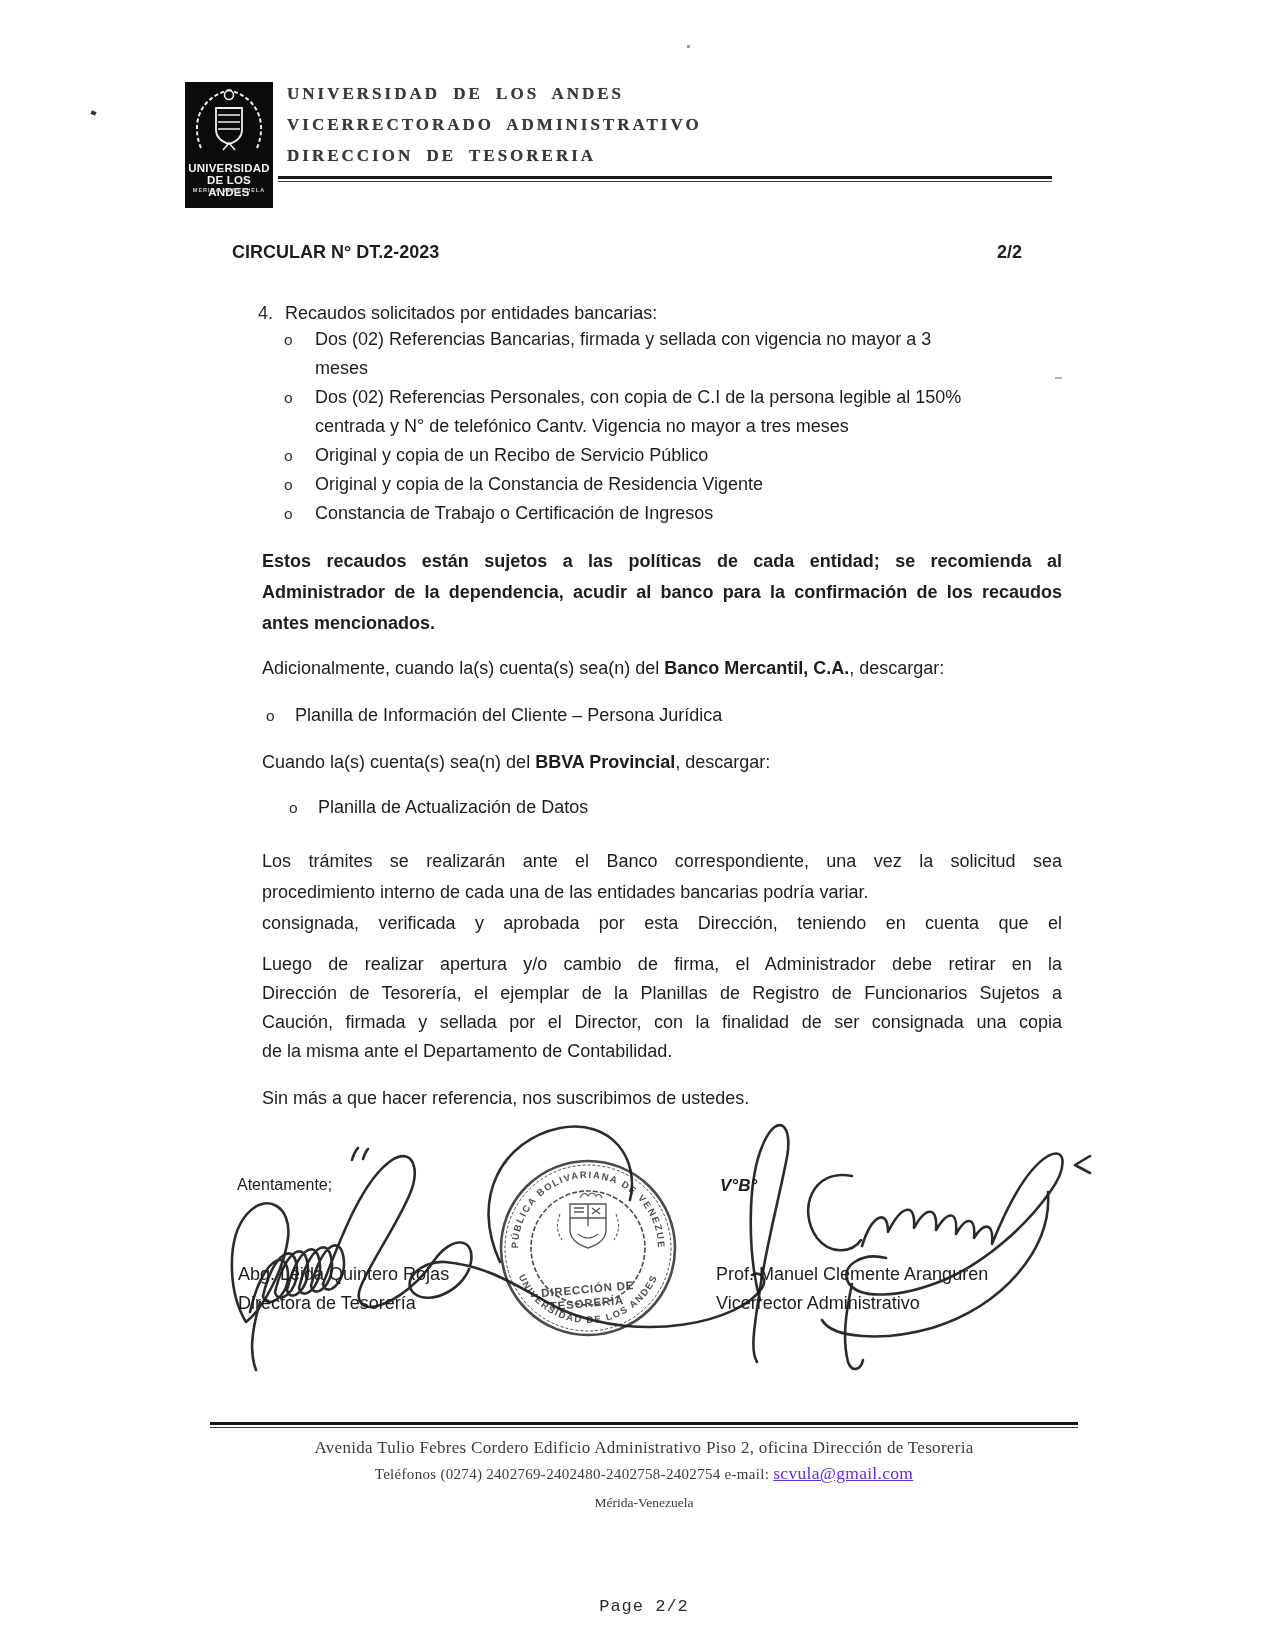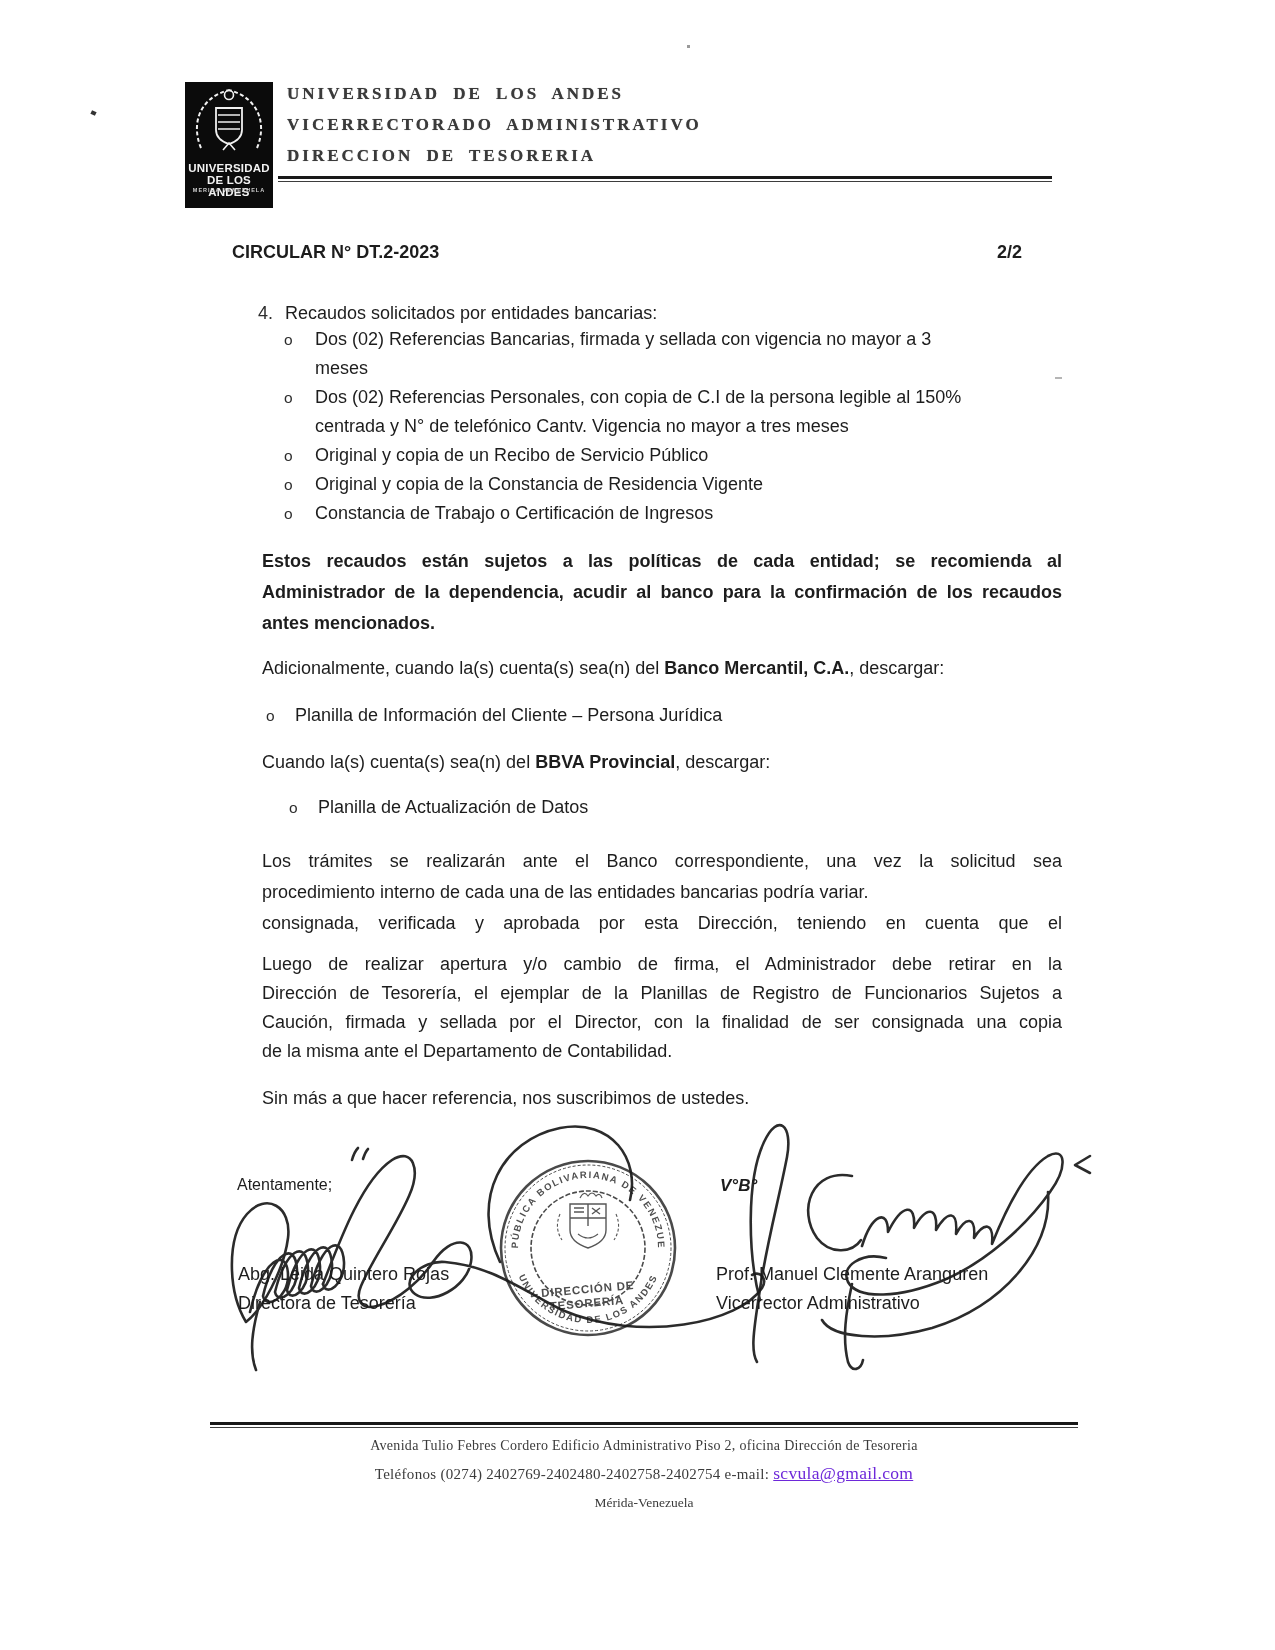--- a/index.html
+++ b/index.html
@@ -63,21 +63,21 @@
   .sig-name{font-size:18px;}
   .sig-svg{pointer-events:none;}
 
   
   .seal-ring-text{font-family:"Liberation Sans", sans-serif;font-weight:bold;font-size:9.5px;letter-spacing:1.6px;fill:#2e2e2e;}
   .seal-center-text{font-family:"Liberation Sans", sans-serif;font-weight:bold;font-size:11.5px;letter-spacing:.8px;fill:#2e2e2e;}
 
   
   .ftr-rule{left:210px;top:1422px;width:868px;}
   .ftr{left:210px;width:868px;text-align:center;font-family:"Liberation Serif", serif;color:#3b3b3b;}
-  .ftr-addr{top:1438px;font-size:14px;letter-spacing:.3px;}
+  .ftr-addr{top:1438px;font-size:17px;letter-spacing:.3px;}
   .ftr-tel{top:1463px;font-size:15px;letter-spacing:.3px;}
   .ftr-email{font-size:17.5px;text-decoration:underline;color:#6d28d9;}
   .ftr-city{top:1495px;font-size:13.5px;}
   .page-num{left:210px;top:1597px;width:868px;text-align:center;
     font-family:"Liberation Mono", monospace;font-size:17px;letter-spacing:1px;color:#2a2a2a;}
 
   
   .speck{background:#333;}
 </style>
 </head>
@@ -234,14 +234,15 @@
       <path d="M 852 1284 C 846 1312 842 1338 848 1362 C 852 1373 861 1370 863 1360"></path>
     </g>
   </svg>
 
   <div class="abs rule-double ftr-rule"></div>
   <div class="abs ftr ftr-addr">Avenida Tulio Febres Cordero Edificio Administrativo Piso 2, oficina Dirección de Tesoreria</div>
   <div class="abs ftr ftr-tel">
     <span>Teléfonos  (0274) 2402769-2402480-2402758-2402754 e-mail: </span><span class="ftr-email">scvula@gmail.com</span>
   </div>
   <div class="abs ftr ftr-city">Mérida-Venezuela</div>
+  <div class="abs page-num">Page 2/2</div>
 
 </div>
 
 </body></html>

